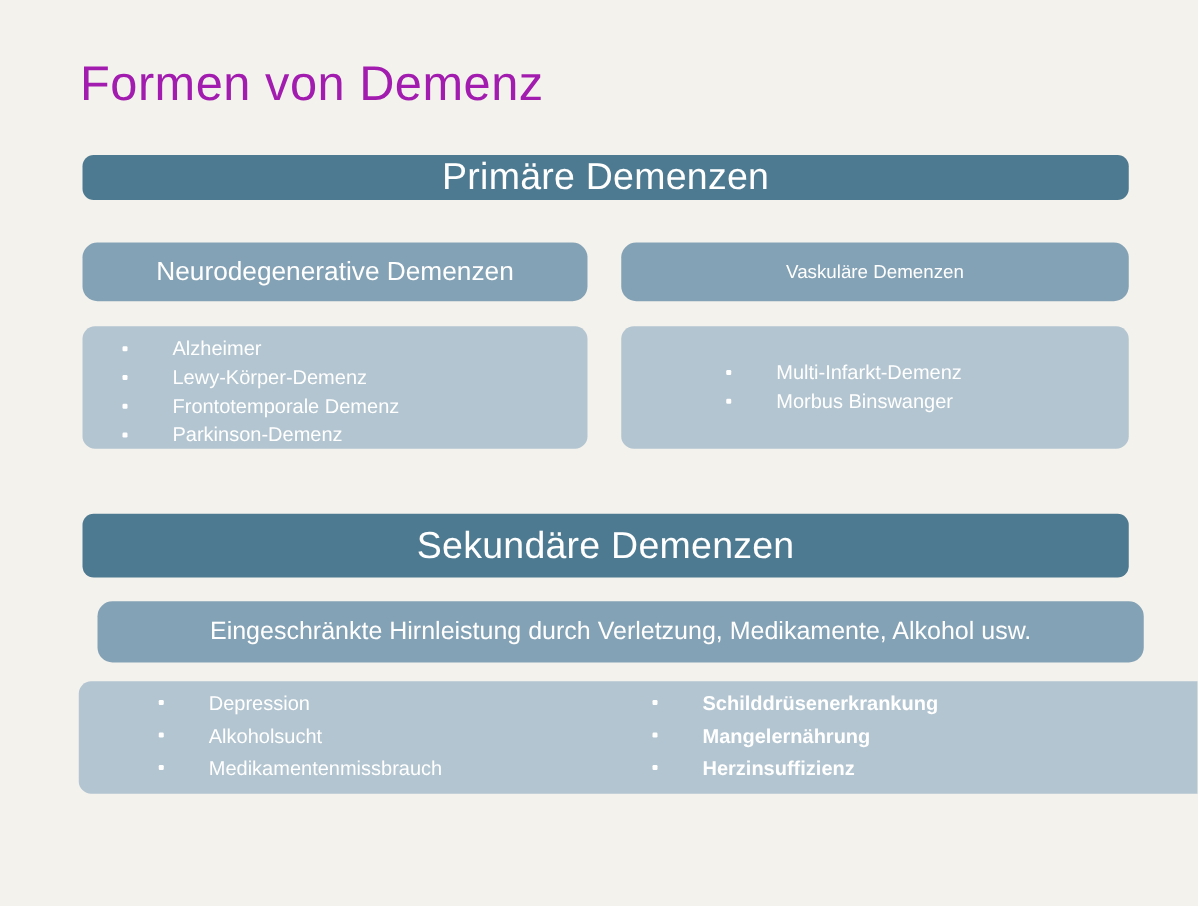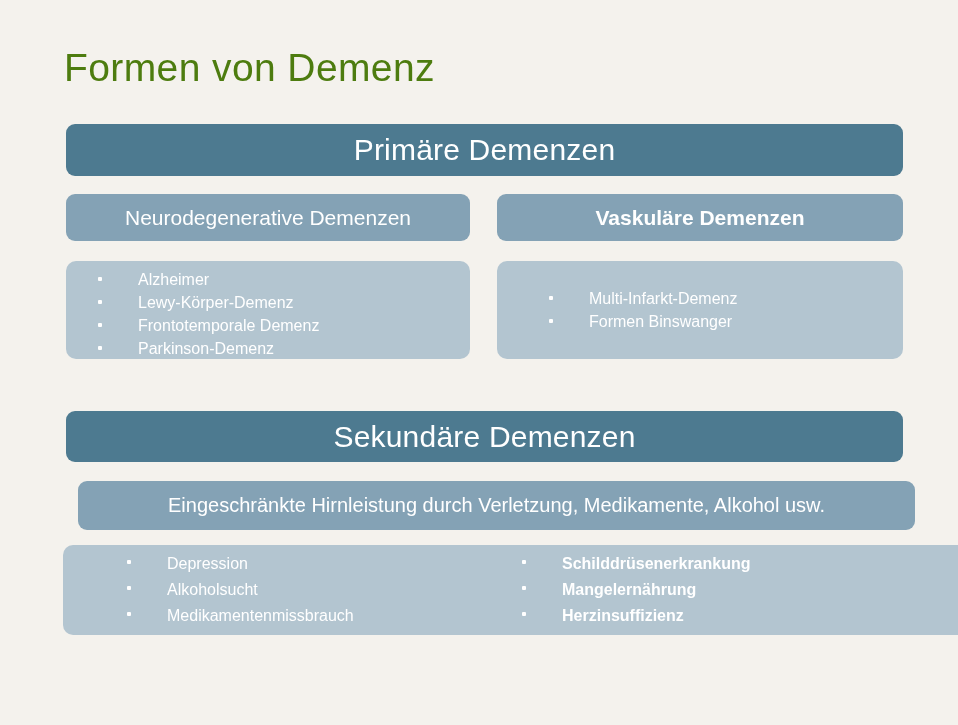--- a/index.html
+++ b/index.html
@@ -47,57 +47,58 @@
     color: #ffffff;
     text-align: center;
   }
 
   .bar-primary-level {
     background: #4d7a90;
   }
 
   .bar-secondary-level {
     background: #84a2b5;
+    border-radius: 12px;
   }
 
   .panel {
     position: absolute;
     box-sizing: border-box;
     border-radius: 10px;
     background: #b3c5d0;
     color: #ffffff;
   }
 
   
   #primary-header {
     left: 66px;
     top: 124px;
     width: 837px;
-    height: 52px;
+    height: 36px;
     font-size: 30px;
     font-weight: 400;
     letter-spacing: 0.2px;
   }
 
   #neurodegenerative-header {
     left: 66px;
     top: 194px;
     width: 404px;
     height: 47px;
     font-size: 21px;
     font-weight: 400;
   }
 
   #vascular-header {
     left: 497px;
     top: 194px;
     width: 406px;
     height: 47px;
-    font-size: 21px;
-    font-weight: 700;
+    font-size: 15px;
+    font-weight: 400;
   }
 
   #neurodegenerative-list {
     left: 66px;
     top: 261px;
     width: 404px;
     height: 98px;
   }
 
   #vascular-list {
@@ -166,21 +167,21 @@
   .list-pad-top {
     padding-top: 7px;
     padding-left: 4px;
   }
 
   .list-centered {
     height: 100%;
     display: flex;
     flex-direction: column;
     justify-content: center;
-    padding-left: 24px;
+    padding-left: 56px;
     box-sizing: border-box;
   }
 
   .list-centered .bullets li {
     padding-left: 68px;
   }
 
   .col-left, .col-right {
     box-sizing: border-box;
     height: 100%;
@@ -211,21 +212,21 @@
     font-weight: bold;
   }
 
   .bullets.wide li { line-height: 26px; }
 </style>
 </head>
 <body style="background: rgb(244, 242, 237);">
 
 <div id="slide" style="background: rgb(244, 242, 237);">
 
-  <div class="slide-title" style="color: #4d7c0f;">Formen von Demenz</div>
+  <div class="slide-title" style="color: #a21caf;">Formen von Demenz</div>
 
   <div class="bar bar-primary-level" id="primary-header" style="background: rgb(77, 122, 144);">Primäre Demenzen</div>
 
   <div class="bar bar-secondary-level" id="neurodegenerative-header" style="background: rgb(132, 162, 181);">Neurodegenerative Demenzen</div>
 
   <div class="bar bar-secondary-level" id="vascular-header" style="background: rgb(132, 162, 181);">Vaskuläre Demenzen</div>
 
   <div class="panel" id="neurodegenerative-list" style="background: rgb(179, 197, 208);">
     <ul class="bullets list-pad-top">
       <li>
@@ -249,21 +250,21 @@
 
   <div class="panel" id="vascular-list" style="background: rgb(179, 197, 208);">
     <div class="list-centered">
       <ul class="bullets">
         <li>
           <span class="bullet-dot"></span>
           <span>Multi-Infarkt-Demenz</span>
         </li>
         <li>
           <span class="bullet-dot"></span>
-          <span>Formen Binswanger</span>
+          <span>Morbus Binswanger</span>
         </li>
       </ul>
     </div>
   </div>
 
   <div class="bar bar-primary-level" id="secondary-header" style="background: rgb(77, 122, 144);">Sekundäre Demenzen</div>
 
   <div class="bar bar-secondary-level" id="secondary-subtitle" style="background: rgb(132, 162, 181);">Eingeschränkte Hirnleistung durch Verletzung, Medikamente, Alkohol usw.</div>
 
   <div class="panel" id="secondary-list" style="background: rgb(179, 197, 208);">

